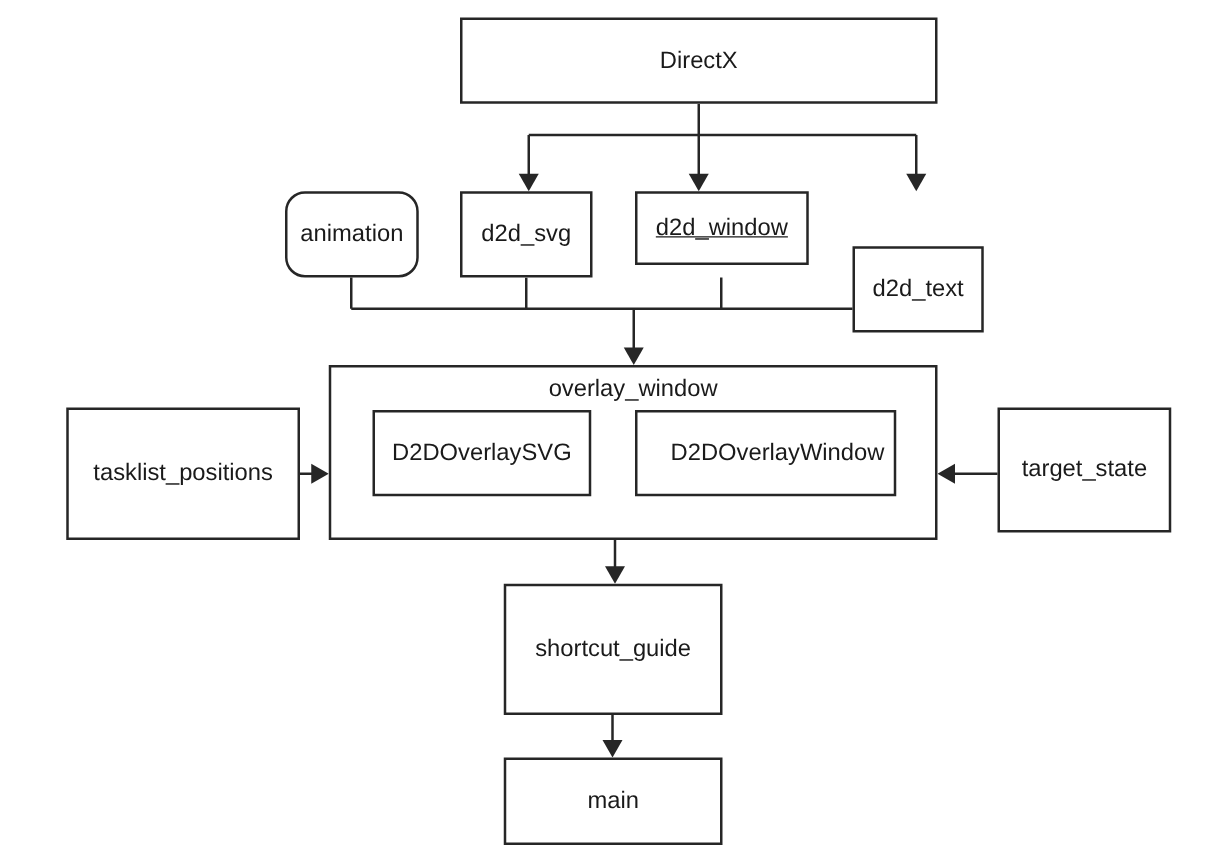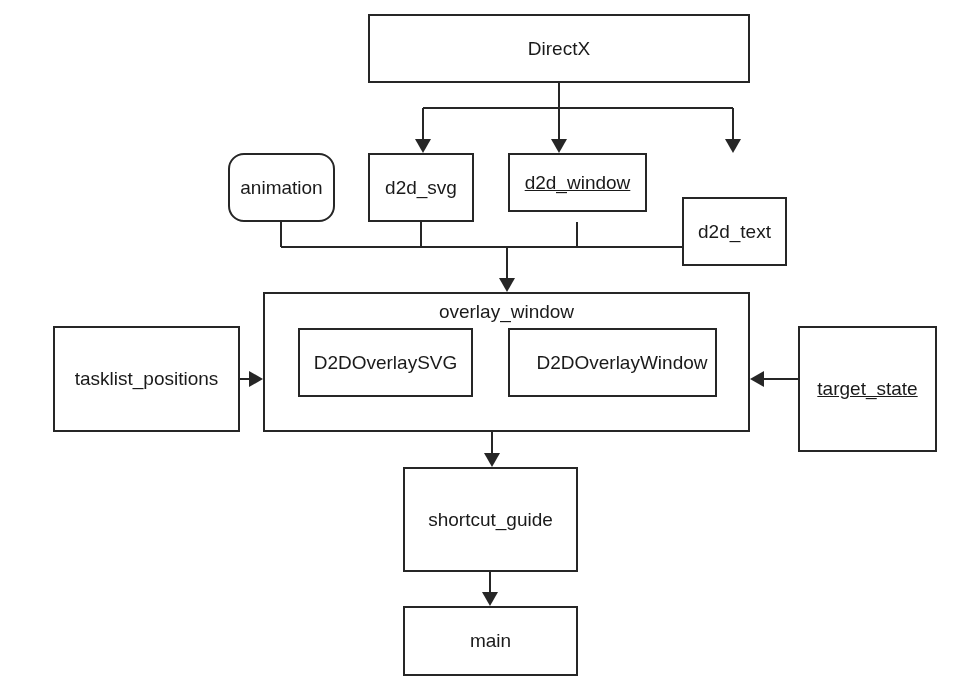--- a/index.html
+++ b/index.html
@@ -49,21 +49,21 @@
   .n-d2d-svg            { left: 368px; top: 153px; width: 106px; height: 69px; justify-content: center; }
   .n-d2d-window         { left: 508px; top: 153px; width: 139px; height: 59px; text-decoration: underline; }
   .n-d2d-text           { left: 682px; top: 153px; width: 105px; height: 69px; margin-top: 44px; }
   .n-overlay-window     { left: 263px; top: 292px; width: 487px; height: 140px; display: block; }
   .n-overlay-window .group-label {
     position: absolute; left: 0; right: 0; top: 7px;
   }
   .n-d2d-overlay-svg    { left: 33px;  top: 34px;  width: 175px; height: 69px; }
   .n-d2d-overlay-window { left: 243px; top: 34px;  width: 209px; height: 69px; padding-left: 19px; }
   .n-tasklist-positions { left: 20px;  top: 326px; width: 187px; height: 106px; margin-left: 33px; }
-  .n-target-state       { left: 798px; top: 326px; width: 139px; height: 126px; text-decoration: underline; }
+  .n-target-state       { left: 798px; top: 326px; width: 139px; height: 100px; }
   .n-shortcut-guide     { left: 403px; top: 467px; width: 175px; height: 105px; }
   .n-main               { left: 403px; top: 606px; width: 175px; height: 70px; }
 </style>
 </head>
 <body>
 
 <div class="canvas">
 
   <svg class="wires" viewBox="0 0 975 692">
 

